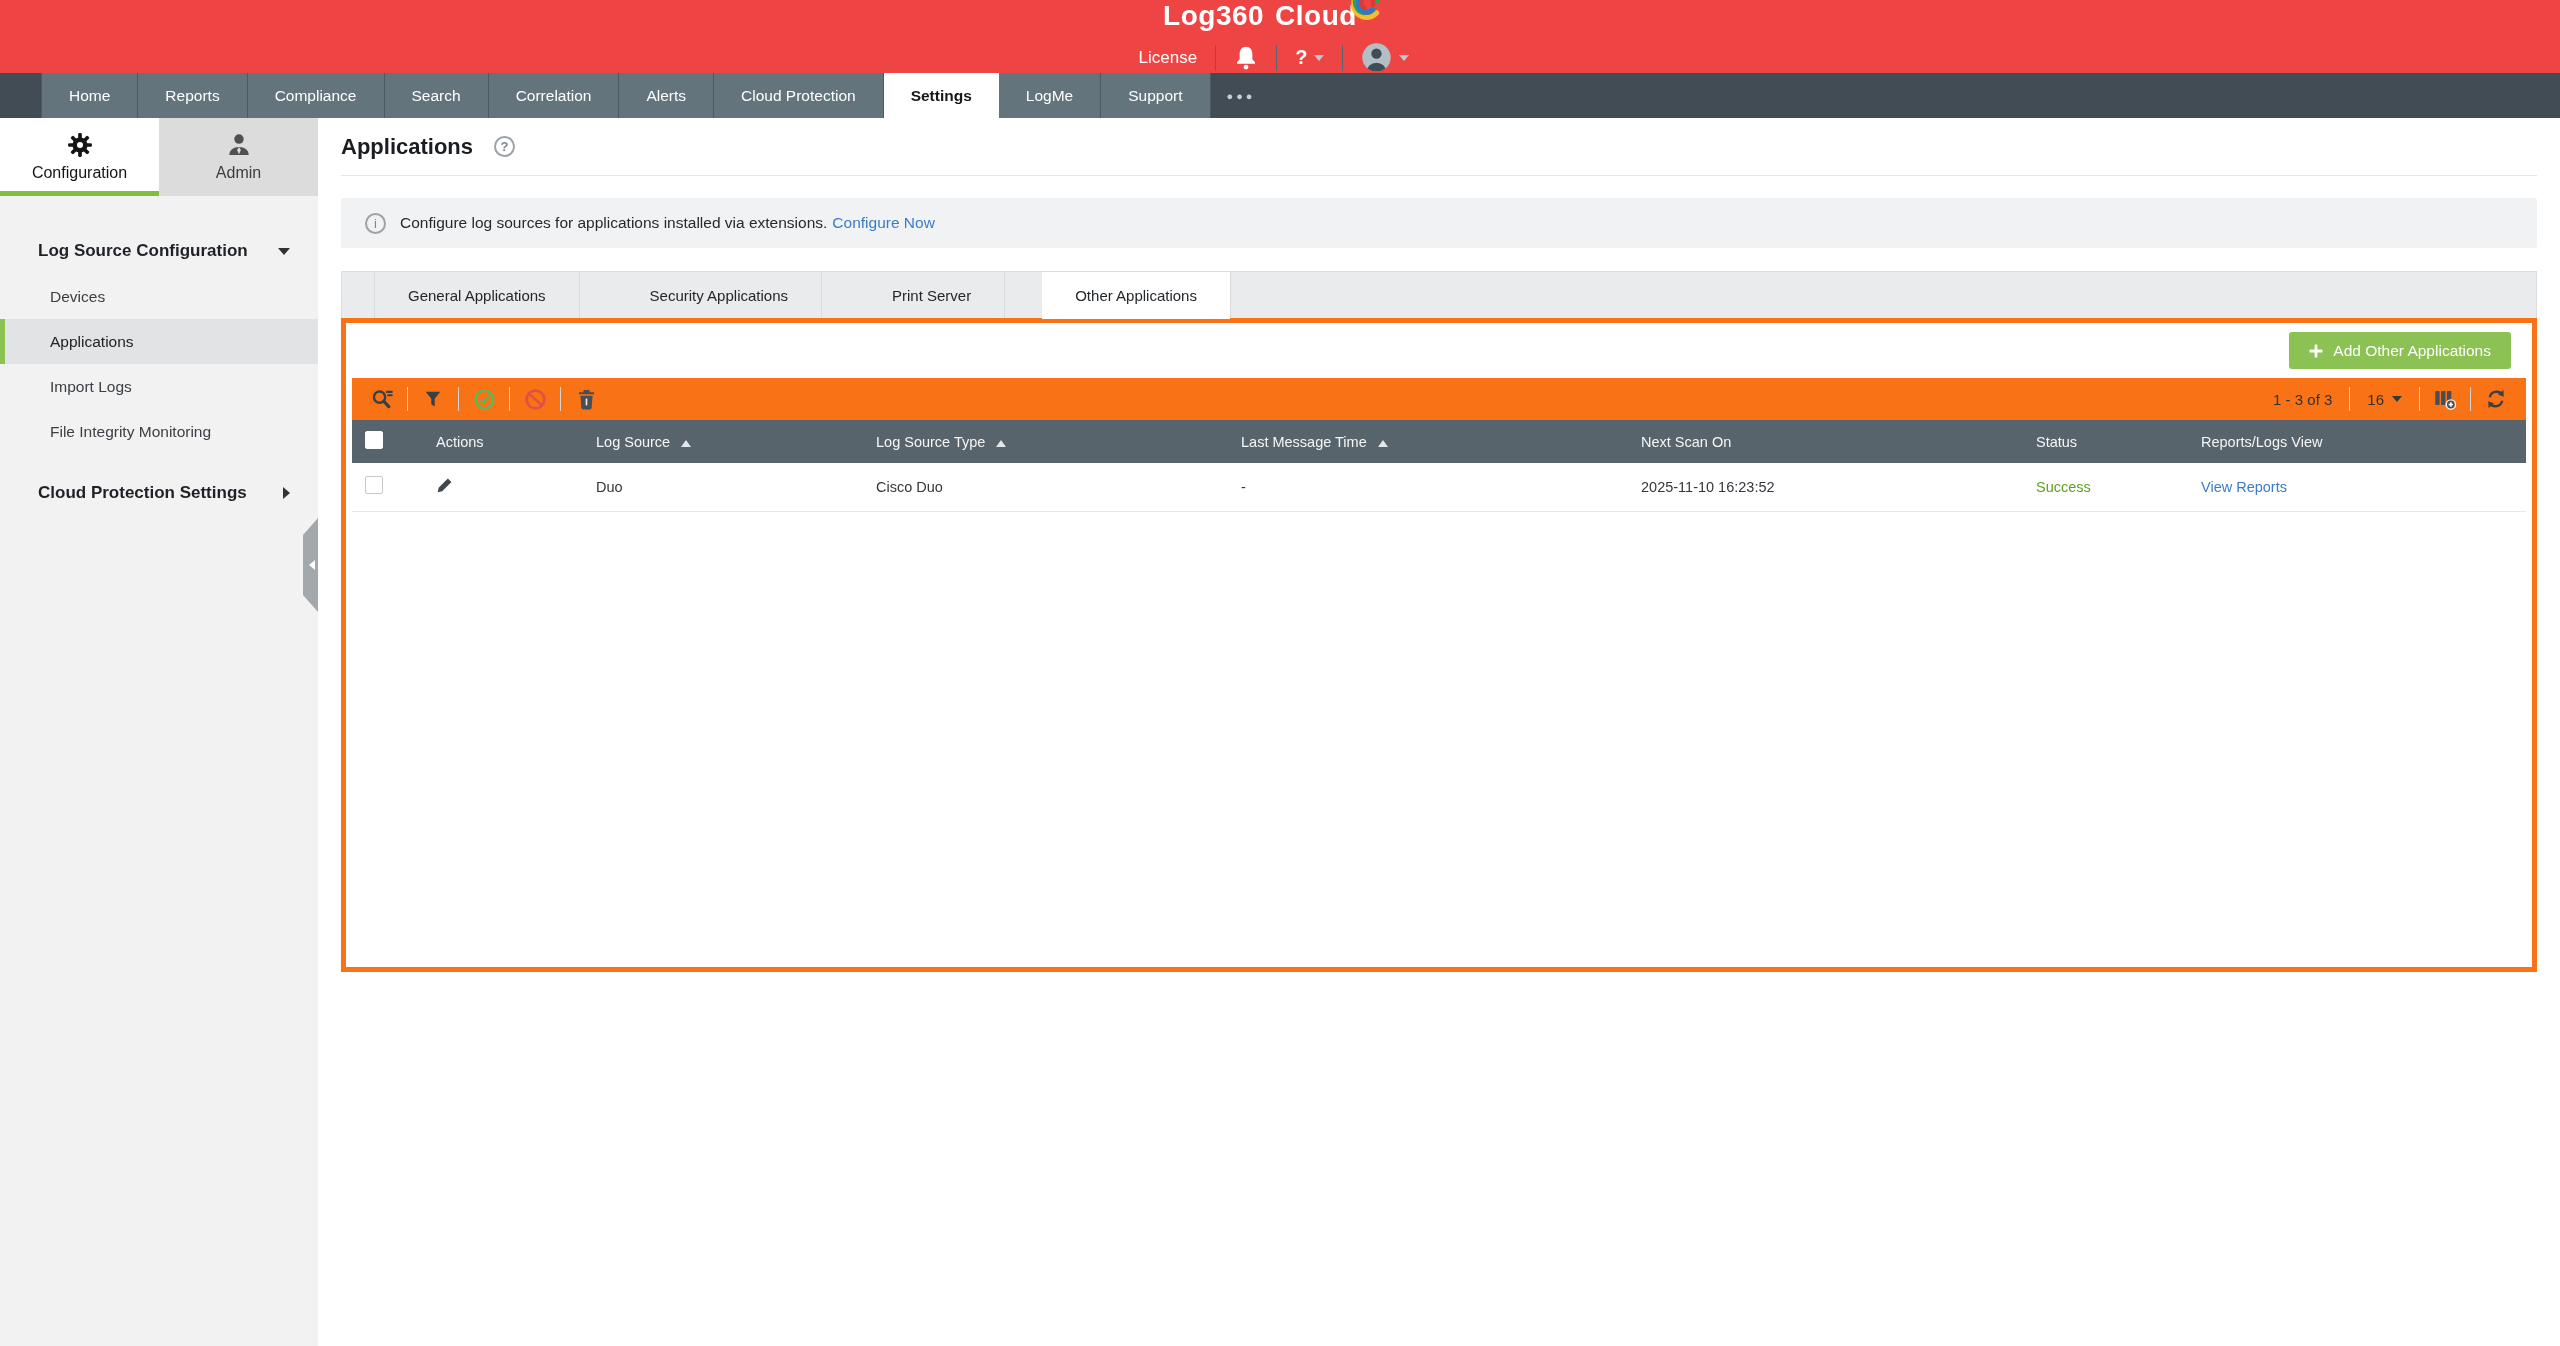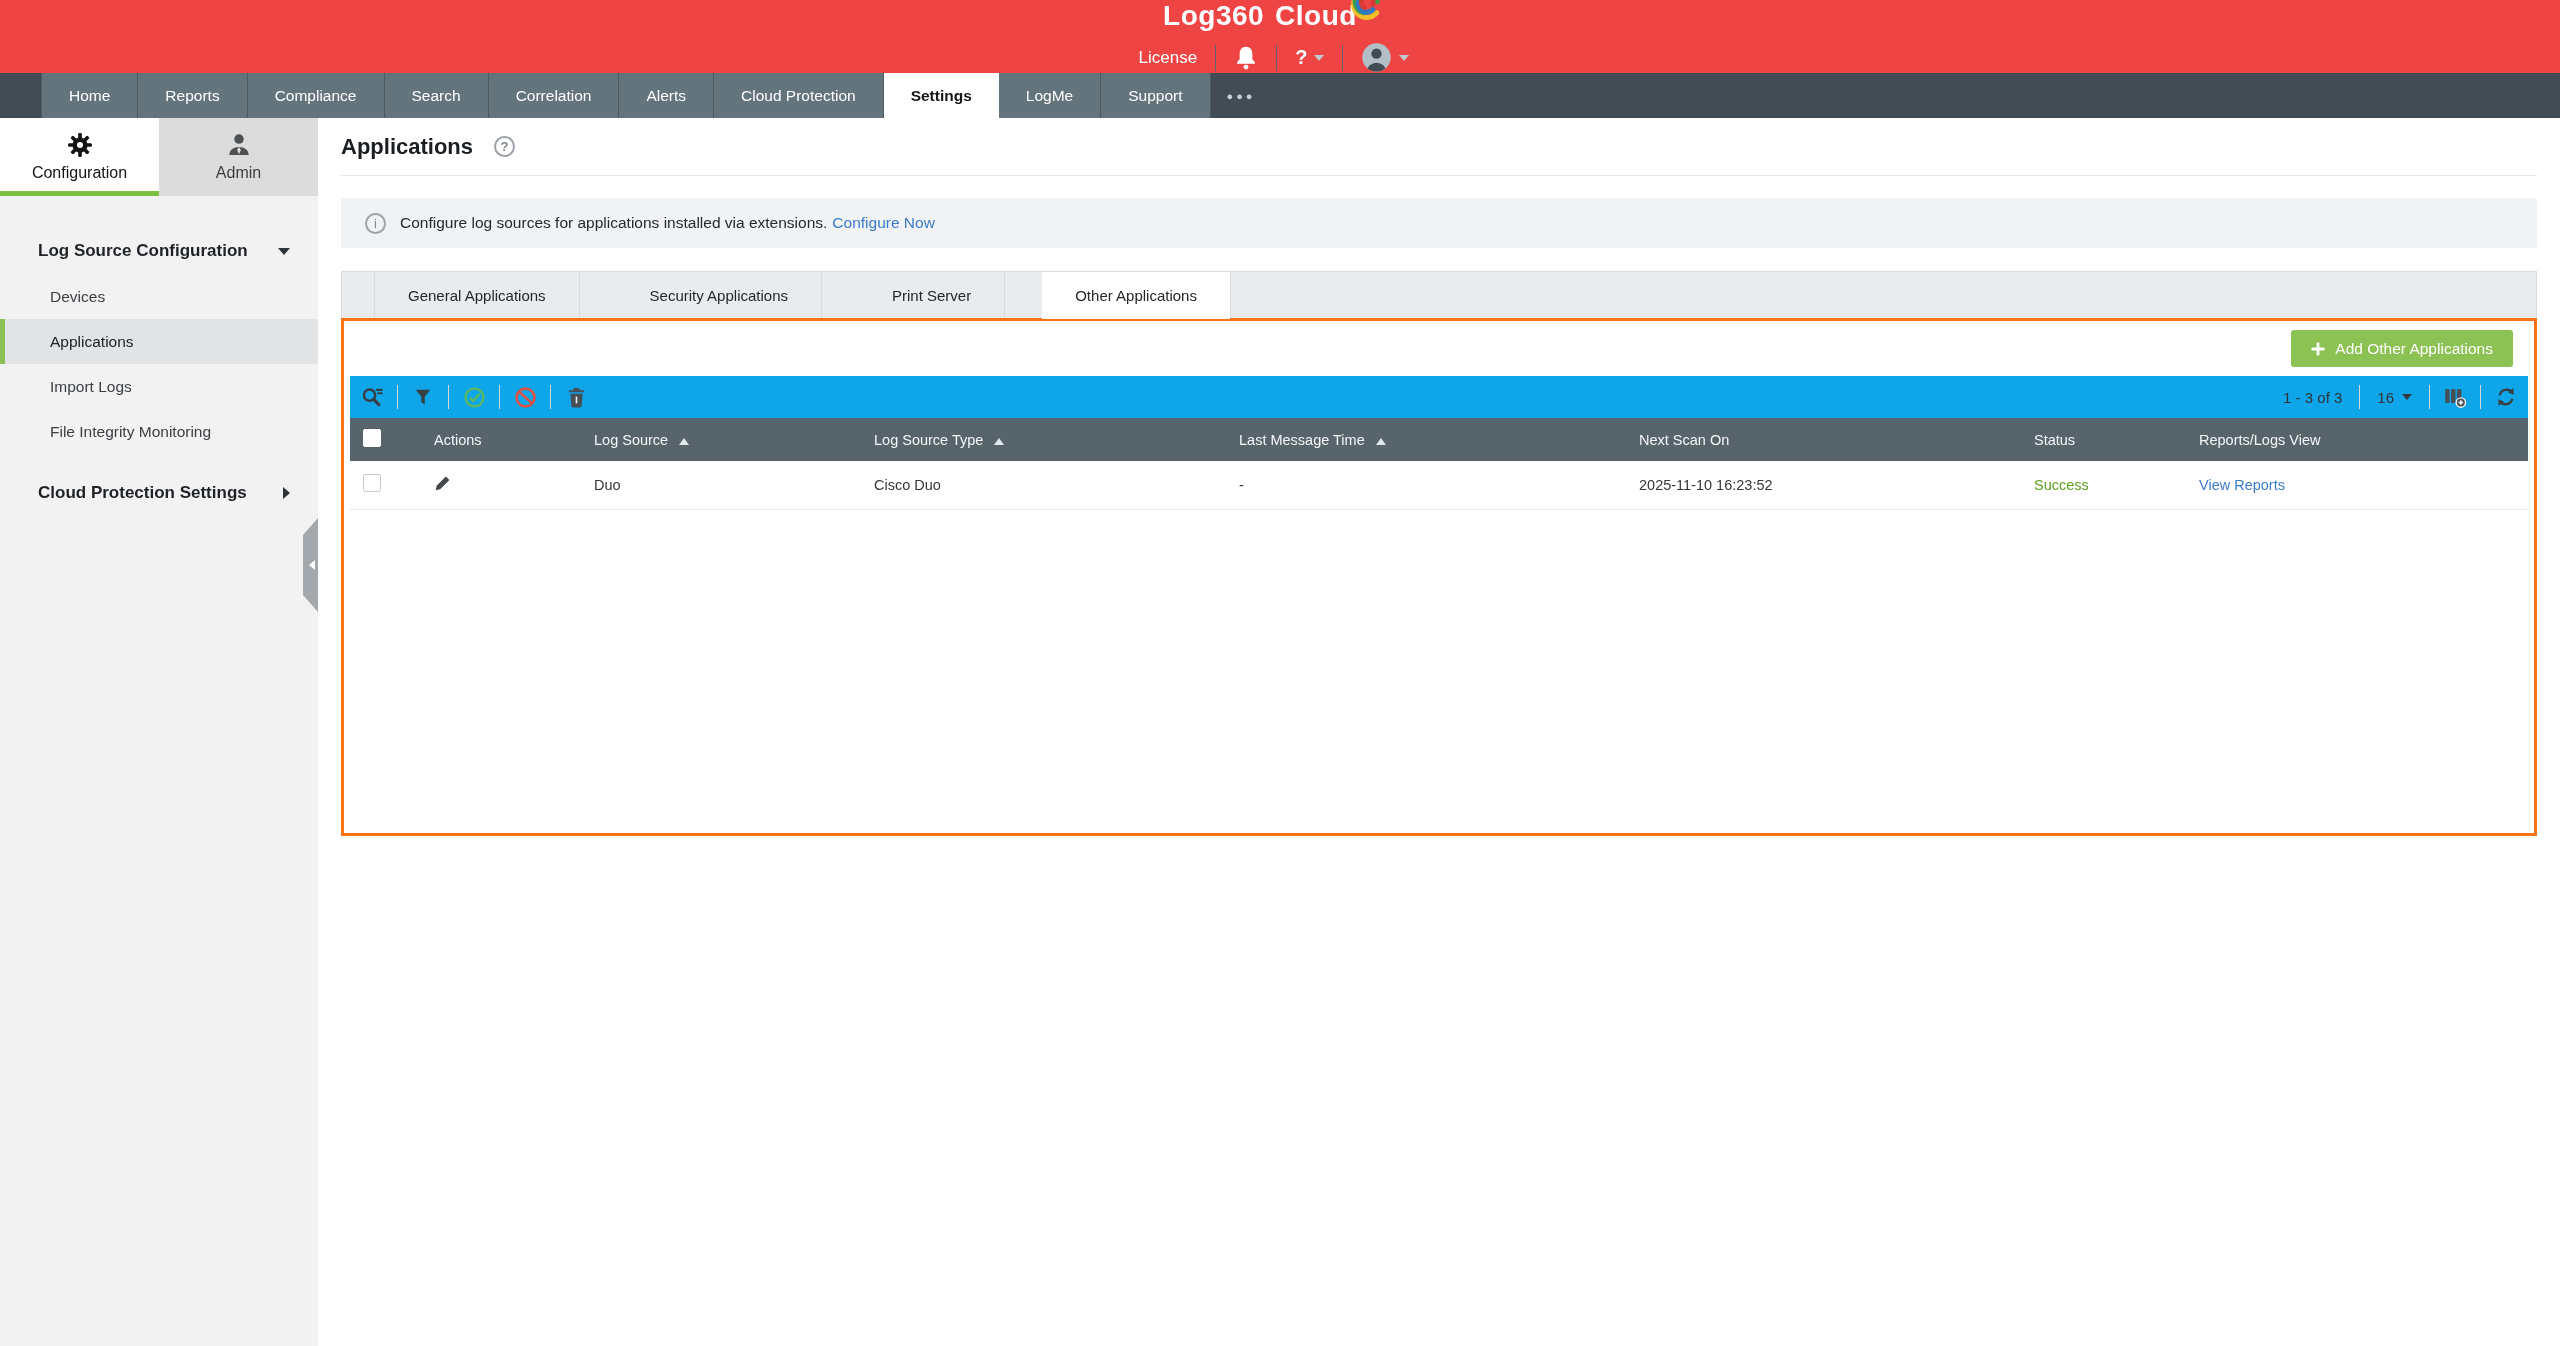--- a/index.html
+++ b/index.html
@@ -76,29 +76,29 @@
   
   .tab-strip { margin-top:23px; height:47px; background:#EAEBED; border:1px solid #DADDE0; border-bottom:none;
                display:flex; padding-left:32px; position:relative;gap:37px; }
   .tab2 { padding:0 33px; display:flex; align-items:center; font-size:15px; color:#23272B;
           border-right:1px solid #D8DBDD; cursor:pointer; }
   .tab2:first-child { border-left:1px solid #D8DBDD; }
   .tab2.active { background:#fff; position:relative; z-index:3; }
   .tab2.active::after { content:""; position:absolute; left:0; right:0; bottom:-1px; height:1px; background:#fff; }
 
   
-  .panel { border:3px solid #f97316; background:#fff; height:518px; }
+  .panel { border:5px solid #f97316; background:#fff; height:654px; }
   .panel-actions { height:55px; display:flex; align-items:center; justify-content:flex-end; padding:0 21px; }
   .add-btn { height:37px; background:#8CC153; border:none; border-radius:3px; color:#fff; font-size:15.5px;
              font-family:inherit; display:flex; align-items:center; padding:0 20px; cursor:pointer; }
   .add-btn svg { margin-right:10px; }
 
   .grid-wrap { padding:0 6px; }
-  .grid-toolbar { height:42px; background:#0ea5e9; display:flex; align-items:center;
-                  justify-content:space-between; padding:0 4px; }
+  .grid-toolbar { height:42px; background:#f97316; display:flex; align-items:center;
+                  justify-content:space-between; padding:0 12px; }
   .tgroup { display:flex; align-items:center; }
   .tool-ic { width:36px; height:30px; display:flex; align-items:center; justify-content:center; cursor:pointer; }
   .tsep { width:1px; height:24px; background:#D2D3D4; margin:0 7px; }
   .pg-range { font-size:15px; color:#2F3338; padding:0 10px; }
   .pg-size { font-size:15px; color:#2F3338; display:flex; align-items:center; padding:0 10px; cursor:pointer; }
   .pg-size .caret { width:0; height:0; border-left:5px solid transparent; border-right:5px solid transparent;
                     border-top:6px solid #33383D; margin-left:8px; }
 
   table { width:100%; border-collapse:collapse; table-layout:fixed; }
   col.c-chk{width:55px;} col.c-act{width:160px;} col.c-src{width:280px;} col.c-typ{width:365px;}

